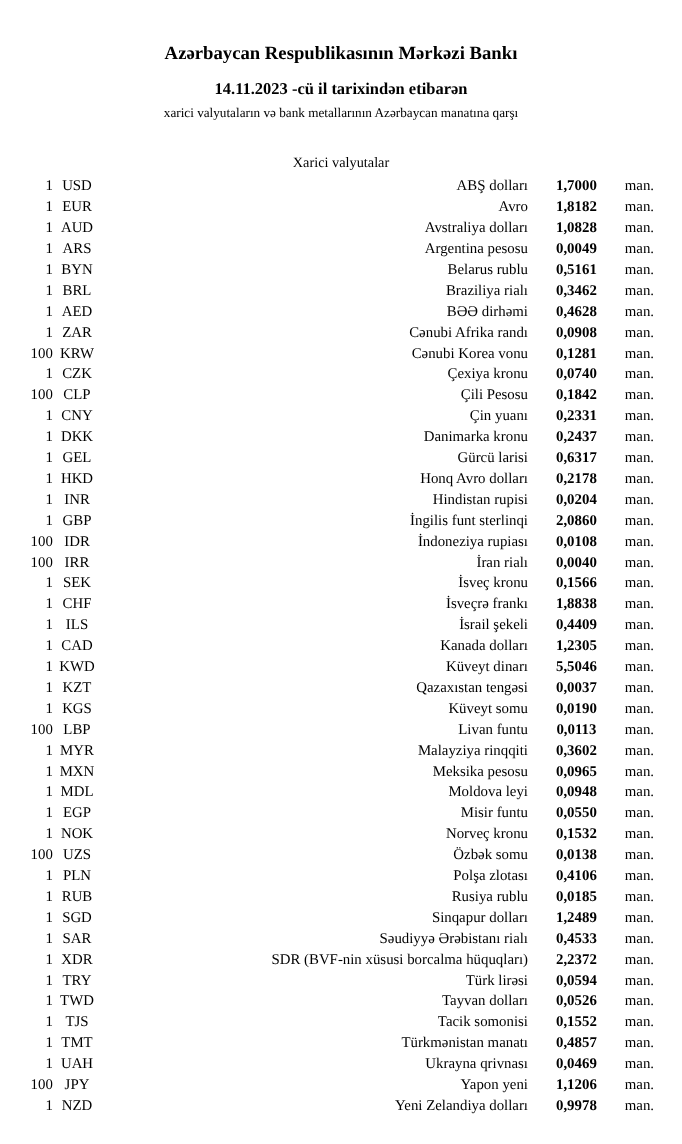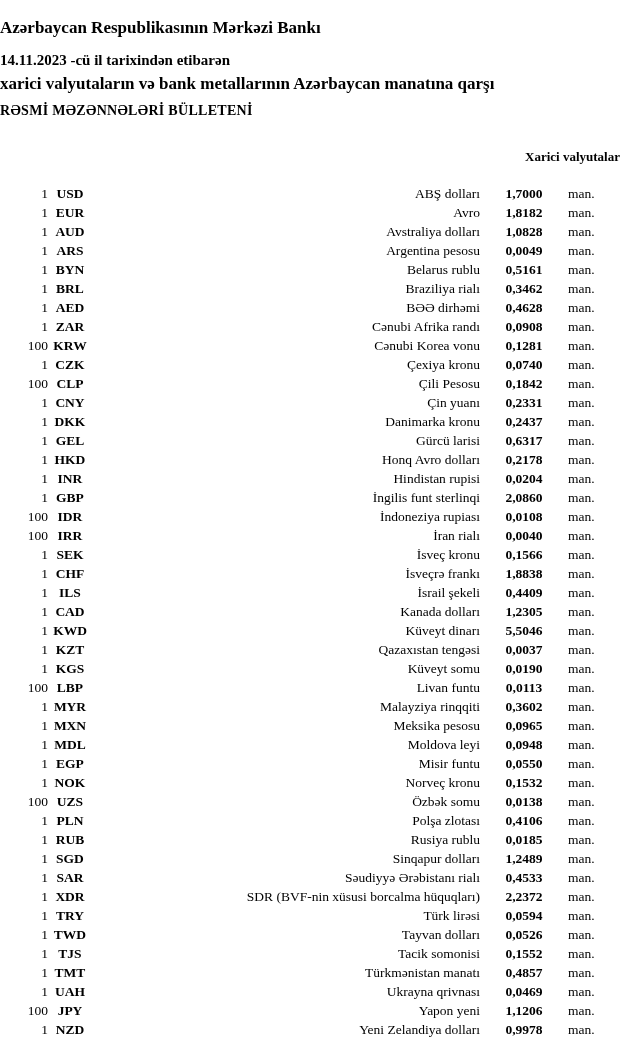--- a/index.html
+++ b/index.html
@@ -5,78 +5,77 @@
   * { margin: 0; padding: 0; box-sizing: border-box; }
   html, body { background: #ffffff; }
   .page {
     width: 620px;
     height: 1040px;
     background: #ffffff;
     color: #000000;
     font-family: "Liberation Serif", "DejaVu Serif", serif;
     overflow: hidden;
   }
-  .header { text-align: left; padding-top: 18px; }
+  .header { text-align: center; padding-top: 18px; margin-top: 21px; }
   .title {
     font-size: 17px;
     font-weight: bold;
     margin-bottom: 14px;
   }
   .sub1 {
     font-size: 15px;
     font-weight: bold;
     margin-bottom: 5px;
   }
   .sub2 {
-    font-size: 17px;
-    font-weight: bold;
+    font-size: 12px;
+    font-weight: normal;
     margin-bottom: 9px;
   }
   .bulletin-title {
     font-size: 14px;
     font-weight: bold;
     letter-spacing: 0.3px;
     margin-bottom: 0;
   }
   .section-heading {
-    text-align: right;
+    text-align: center;
     font-size: 13px;
-    font-weight: bold;
+    font-weight: normal;
     margin-top: 30px;
-    margin-bottom: 19px;
+    margin-bottom: 3px;
   }
   table.rates {
     width: 100%;
     border-collapse: collapse;
     table-layout: fixed;
     font-size: 13.5px;
   }
   table.rates td {
     padding: 0;
     height: 19px;
     line-height: 19px;
     vertical-align: middle;
     white-space: nowrap;
     overflow: hidden;
   }
   td.qty   { width: 48px;  text-align: right; padding-right: 14px; }
-  td.code  { width: 44px;  text-align: center; font-weight: bold; }
+  td.code  { width: 44px;  text-align: center; }
   td.name  { text-align: right; padding-left: 8px; }
   td.rate  { width: 88px;  text-align: center; font-weight: bold; }
   td.unit  { width: 52px;  text-align: left; padding-right: 28px; }
 </style>
 </head>
 <body>
 
 <div class="page">
   <div class="header">
     <div class="title">Azərbaycan Respublikasının Mərkəzi Bankı</div>
     <div class="sub1">14.11.2023 -cü il tarixindən etibarən</div>
     <div class="sub2">xarici valyutaların və bank metallarının Azərbaycan manatına qarşı</div>
-    <div class="bulletin-title">RƏSMİ MƏZƏNNƏLƏRİ BÜLLETENİ</div>
   </div>
 
   <div class="section-heading">Xarici valyutalar</div>
 
   <table class="rates">
     <tbody>
         <tr>
     <td class="qty">1</td>
     <td class="code">USD</td>
     <td class="name">ABŞ dolları</td>

